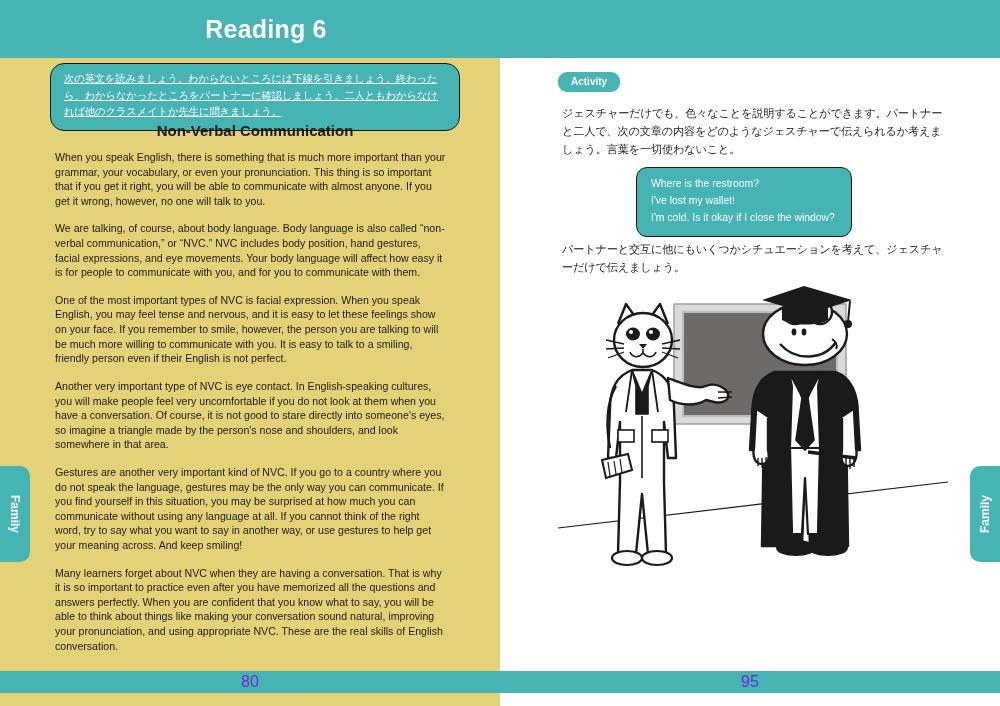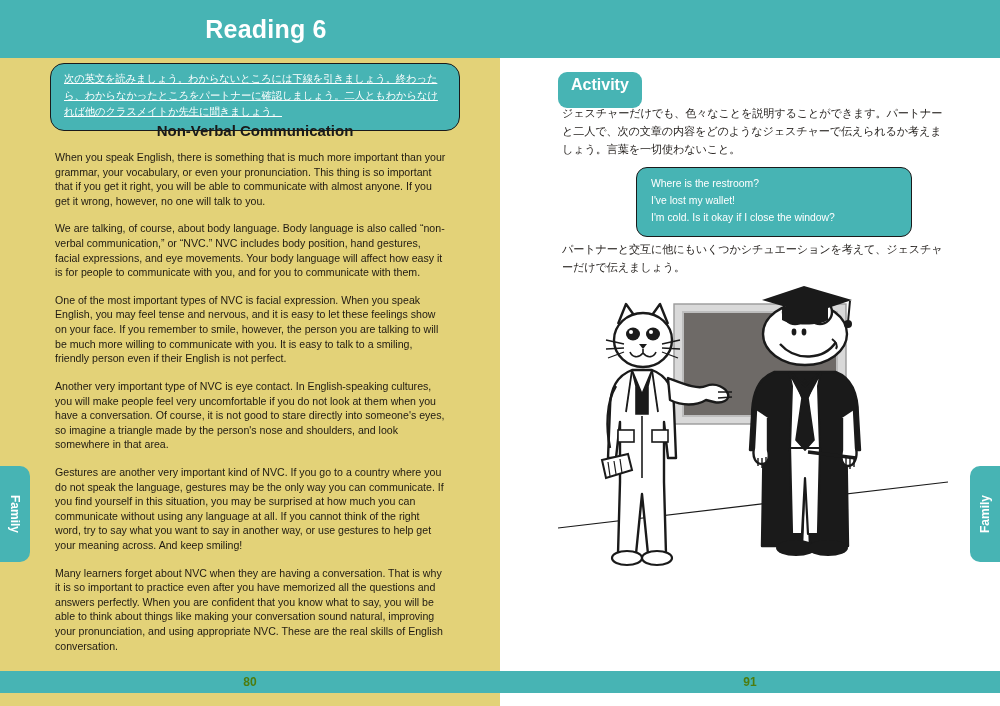--- a/index.html
+++ b/index.html
@@ -39,21 +39,21 @@
     position:absolute; left:0; top:671px; width:500px; height:35px;
     background:#e3d278;
   }
   .footer-bar {
     position:absolute; left:0; top:671px; width:1000px; height:22px;
     background:#47b4b4;
   }
   .folio {
     position:absolute; top:671px; height:22px; width:500px;
     display:flex; align-items:center; justify-content:center;
-    color:#4d7c0f; font-size:12px; font-weight:bold;
+    color:#6d28d9; font-size:16px; font-weight:normal;
   }
   .folio-left { left:0; }
   .folio-right { left:500px; }
 
   
   .side-tab {
     position:absolute; top:466px; width:30px; height:96px;
     background:#47b4b4; color:#ffffff;
     display:flex; align-items:center; justify-content:center;
     font-size:12px; font-weight:bold;
@@ -86,36 +86,36 @@
     color:#1f1a12; font-size:10.6px; line-height:1.38;
     text-align:left;
   }
   .article-body p { margin:0 0 13px 0; }
   .article-body p:last-child { margin-bottom:12px; }
 
   
   .activity-badge {
     position:absolute; left:558px; top:72px;
     background:#47b4b4; color:#ffffff;
-    border-radius:9px; padding:4px 13px 14px 13px;
-    font-size:16px; font-weight:bold;
+    border-radius:9px; padding:4px 13px 5px 13px;
+    font-size:10px; font-weight:bold;
   }
 
   .jp-para {
     position:absolute; color:#231f1c;
     font-size:11.2px; line-height:1.62;
     letter-spacing:-0.2px;
     margin-left:6px;
   }
   .jp-intro  { left:556px; top:104px; width:390px; }
   .jp-mid    { left:556px; top:240px; width:390px; }
   .jp-bottom { left:556px; top:583px; width:390px; }
 
   .phrase-box {
-    position:absolute; left:636px; top:167px; width:276px;
+    position:absolute; left:636px; top:167px; width:216px;
     box-sizing:border-box;
     background:#47b4b4; border:1.6px solid #1a1a1a;
     border-radius:11px;
     padding:8px 14px 9px 14px;
     color:#ffffff; font-size:10.4px; line-height:1.62;
   }
 
   .illustration {
     position:absolute; left:556px; top:282px; width:394px; height:292px;
   }
@@ -251,21 +251,21 @@
         <ellipse cx="240" cy="266" rx="20" ry="8" fill="#1a1a1a"></ellipse>
         <ellipse cx="272" cy="266" rx="20" ry="8" fill="#1a1a1a"></ellipse>
       </g>
     </svg>
   </div>
 
 
   <div class="footer-yellow"></div>
   <div class="footer-bar"></div>
   <div class="folio folio-left">80</div>
-  <div class="folio folio-right">91</div>
+  <div class="folio folio-right">95</div>
 
   <div class="side-tab side-tab-left">
     <span>Family</span>
   </div>
   <div class="side-tab side-tab-right">
     <span>Family</span>
   </div>
 
 </div>
 

